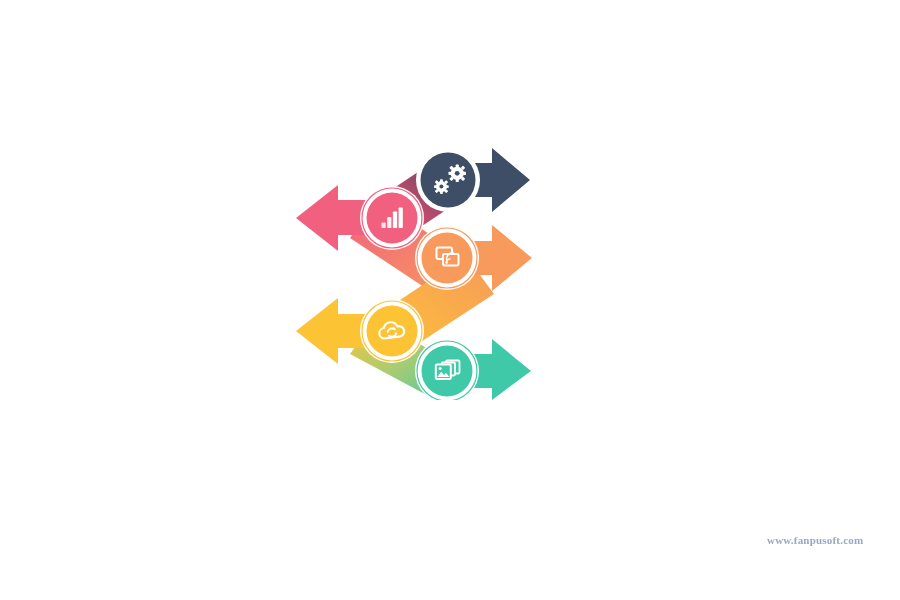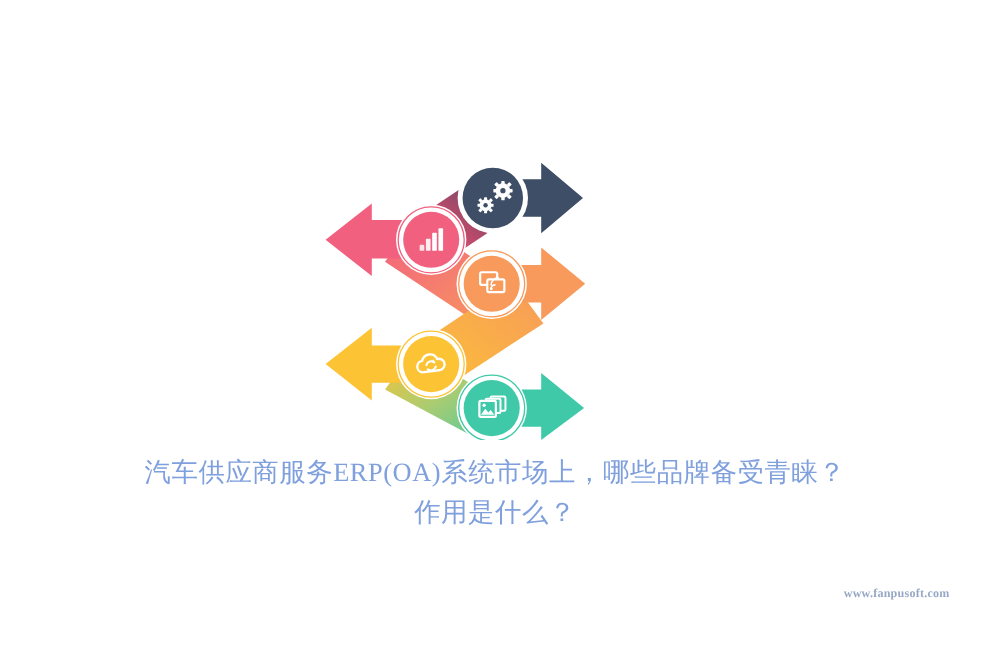--- a/index.html
+++ b/index.html
@@ -240,22 +240,18 @@
           <rect x="161.5" y="222.5" width="13.5" height="13.0" rx="1.2" fill="#3fc9a8" stroke="#ffffff" stroke-width="1.8"></rect>
 
           <rect x="155.8" y="224.5" width="15.0" height="14.5" rx="1.3" fill="#3fc9a8" stroke="#ffffff" stroke-width="2"></rect>
           <path d="M157.2 237.0 l4.0 -5.3 2.8 3.4 2.0 -2.4 3.4 4.3 z" fill="#ffffff"></path>
           <circle cx="160.1" cy="228.4" r="1.5" fill="#ffffff"></circle>
         </g>
       </g>
     </svg>
   </div>
 
-  <div class="caption">
-    <span class="line">汽车供应商服务ERP(OA)系统市场上，哪些品牌备受青睐？</span>
-    <span class="line">作用是什么？</span>
-  </div>
 
   <div class="logo">
     <div class="logo-url">www.fanpusoft.com</div>
   </div>
 
 </div>
 
 </body></html>

